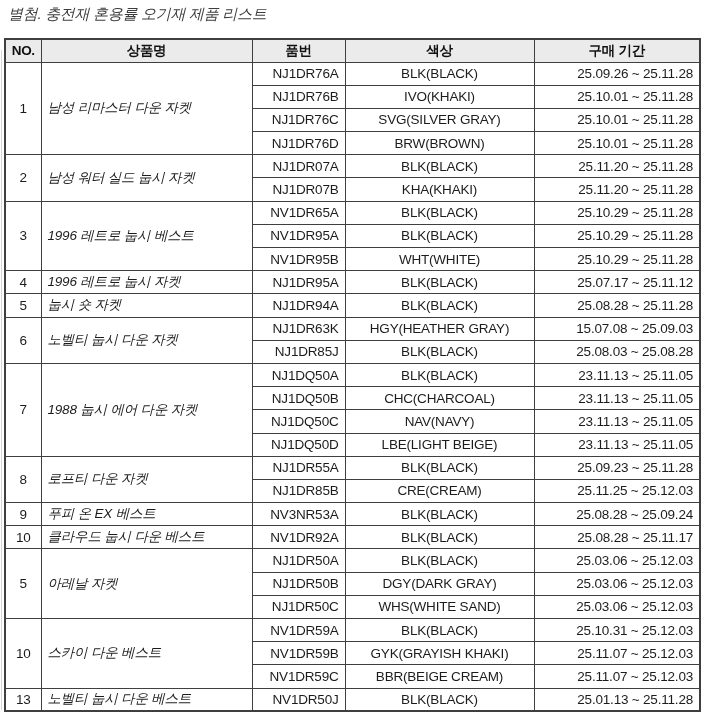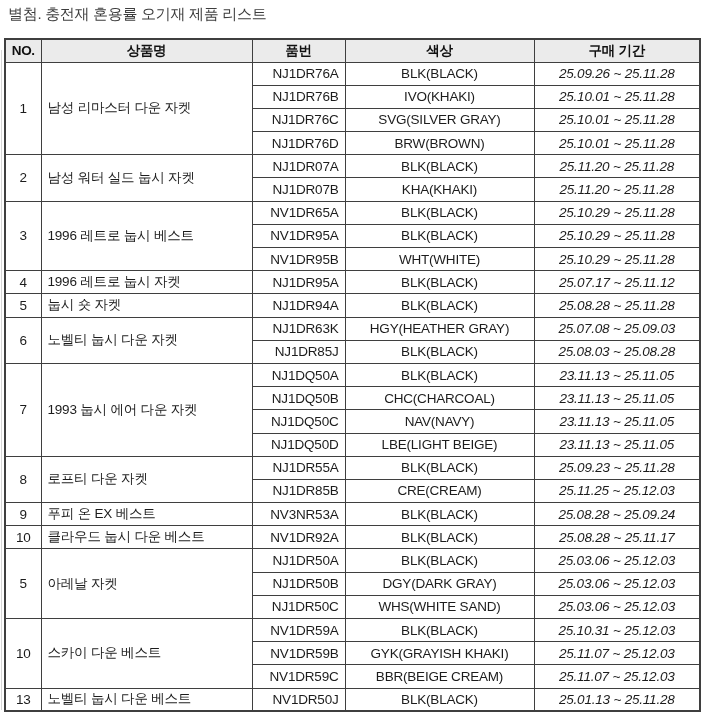--- a/index.html
+++ b/index.html
@@ -17,20 +17,21 @@
   }
   .page-title {
     position: absolute;
     left: 8px;
     top: 5px;
     font-size: 15px;
     font-weight: 500;
     color: var(--title-text, #3d3d3d);
     letter-spacing: -0.3px;
     white-space: nowrap;
+    font-style: italic;
   }
   .left-gridline {
     position: absolute;
     left: 1px;
     top: 50px;
     width: 1px;
     height: 660px;
     background: #d6d6d6;
   }
   table.product-table {
@@ -60,24 +61,24 @@
     font-size: 13.5px;
     color: var(--cell-text, #1c1c1c);
     height: 23.2px;
     padding: 0 6px;
     letter-spacing: -0.2px;
     white-space: nowrap;
     overflow: hidden;
     background: #ffffff;
   }
   td.cell-no { text-align: center; padding: 0 2px; }
-  td.cell-name { text-align: left; padding-left: 9px; }
+  td.cell-name { text-align: left; padding-left: 9px; font-style: italic; }
   td.cell-code { text-align: right; }
   td.cell-color { text-align: center; }
-  td.cell-period { text-align: center; font-style: italic; }
+  td.cell-period { text-align: right; }
 </style>
 </head>
 <body>
 
 <div class="page-title">별첨. 충전재 혼용률 오기재 제품 리스트</div>
 
 <div class="left-gridline"></div>
 
 <table class="product-table">
   <colgroup>
@@ -160,30 +161,30 @@
         <td class="cell-name" rowspan="1">눕시 숏 자켓</td>
         <td class="cell-code">NJ1DR94A</td>
         <td class="cell-color">BLK(BLACK)</td>
         <td class="cell-period">25.08.28 ~ 25.11.28</td>
       </tr>
       <tr>
         <td class="cell-no" rowspan="2">6</td>
         <td class="cell-name" rowspan="2">노벨티 눕시 다운 자켓</td>
         <td class="cell-code">NJ1DR63K</td>
         <td class="cell-color">HGY(HEATHER GRAY)</td>
-        <td class="cell-period">25.07.08 ~ 25.09.03</td>
+        <td class="cell-period">15.07.08 ~ 25.09.03</td>
       </tr>
       <tr>
         <td class="cell-code">NJ1DR85J</td>
         <td class="cell-color">BLK(BLACK)</td>
         <td class="cell-period">25.08.03 ~ 25.08.28</td>
       </tr>
       <tr>
         <td class="cell-no" rowspan="4">7</td>
-        <td class="cell-name" rowspan="4">1993 눕시 에어 다운 자켓</td>
+        <td class="cell-name" rowspan="4">1988 눕시 에어 다운 자켓</td>
         <td class="cell-code">NJ1DQ50A</td>
         <td class="cell-color">BLK(BLACK)</td>
         <td class="cell-period">23.11.13 ~ 25.11.05</td>
       </tr>
       <tr>
         <td class="cell-code">NJ1DQ50B</td>
         <td class="cell-color">CHC(CHARCOAL)</td>
         <td class="cell-period">23.11.13 ~ 25.11.05</td>
       </tr>
       <tr>

